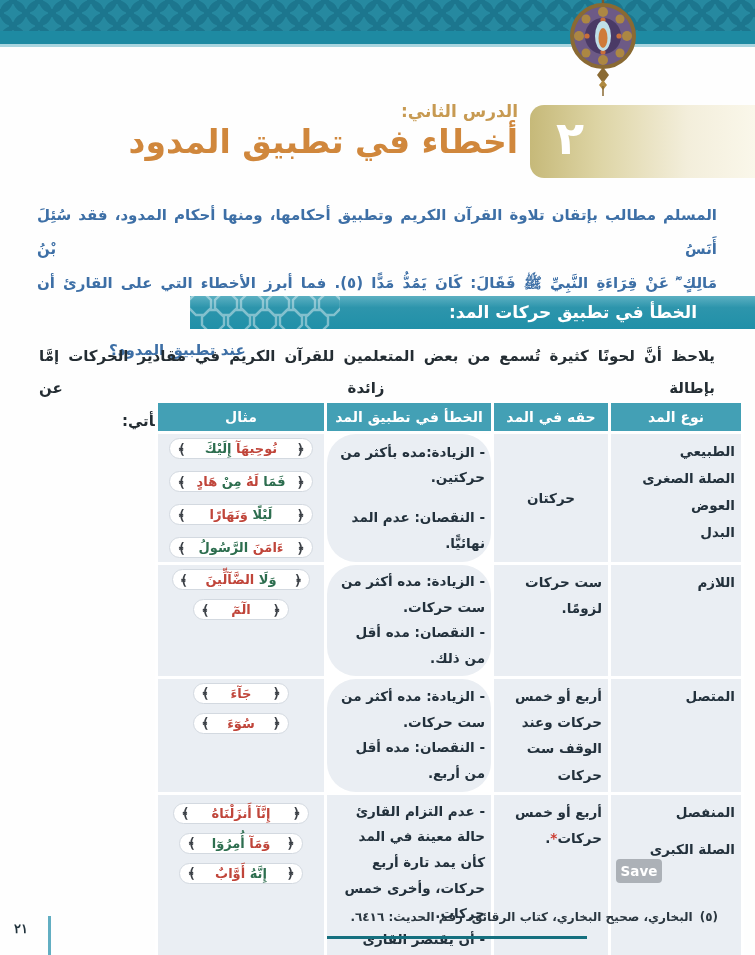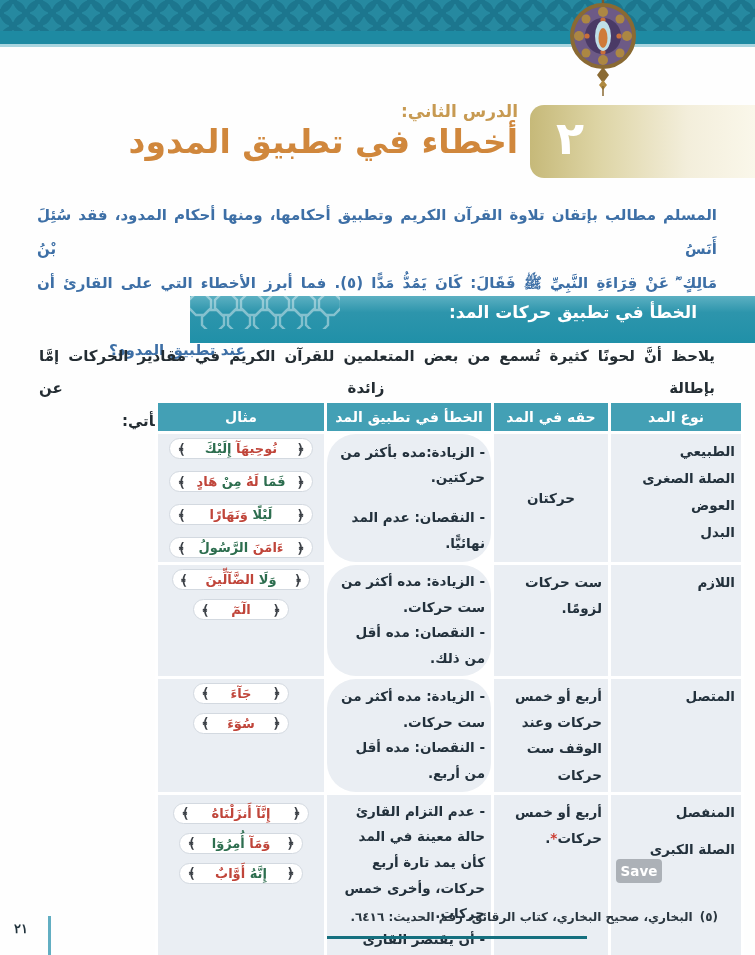--- a/index.html
+++ b/index.html
@@ -23,21 +23,21 @@
   }
   .lesson-label{position:absolute;top:101px;right:237px;font-size:17px;font-weight:bold;color:#c79a52;}
   .page-title{position:absolute;top:122px;right:237px;font-size:33px;font-weight:bold;color:#d0873c;letter-spacing:0;}
   
   .intro{position:absolute;top:199px;right:38px;width:680px;color:#3d6fa6;font-size:15px;font-weight:bold;line-height:2.25;}
   .just{text-align:justify;text-align-last:justify;}
   .intro .last{text-align:right;margin-left:0;margin-right:0;padding-left:72px;text-align:left;direction:rtl;}
   .intro .last span{display:inline-block;}
   
   .section-bar{
-    position:absolute;top:296px;left:190px;width:565px;height:47px;
+    position:absolute;top:296px;left:190px;width:565px;height:33px;
     background:linear-gradient(to bottom,#5cb0c2 0%,#2d95ac 35%,#2090a8 100%);
   }
   .section-bar .bar-title{
     position:absolute;right:58px;top:0;height:33px;line-height:33px;color:#ffffff;font-size:17px;font-weight:bold;
   }
   .bar-ornament-holder{position:absolute;left:0px;top:0;width:150px;height:33px;overflow:hidden;}
   
   .lead{position:absolute;top:340px;right:40px;width:676px;color:#242d33;font-size:15px;font-weight:bold;line-height:2.15;}
   .lead .center{text-align:center;}
   

